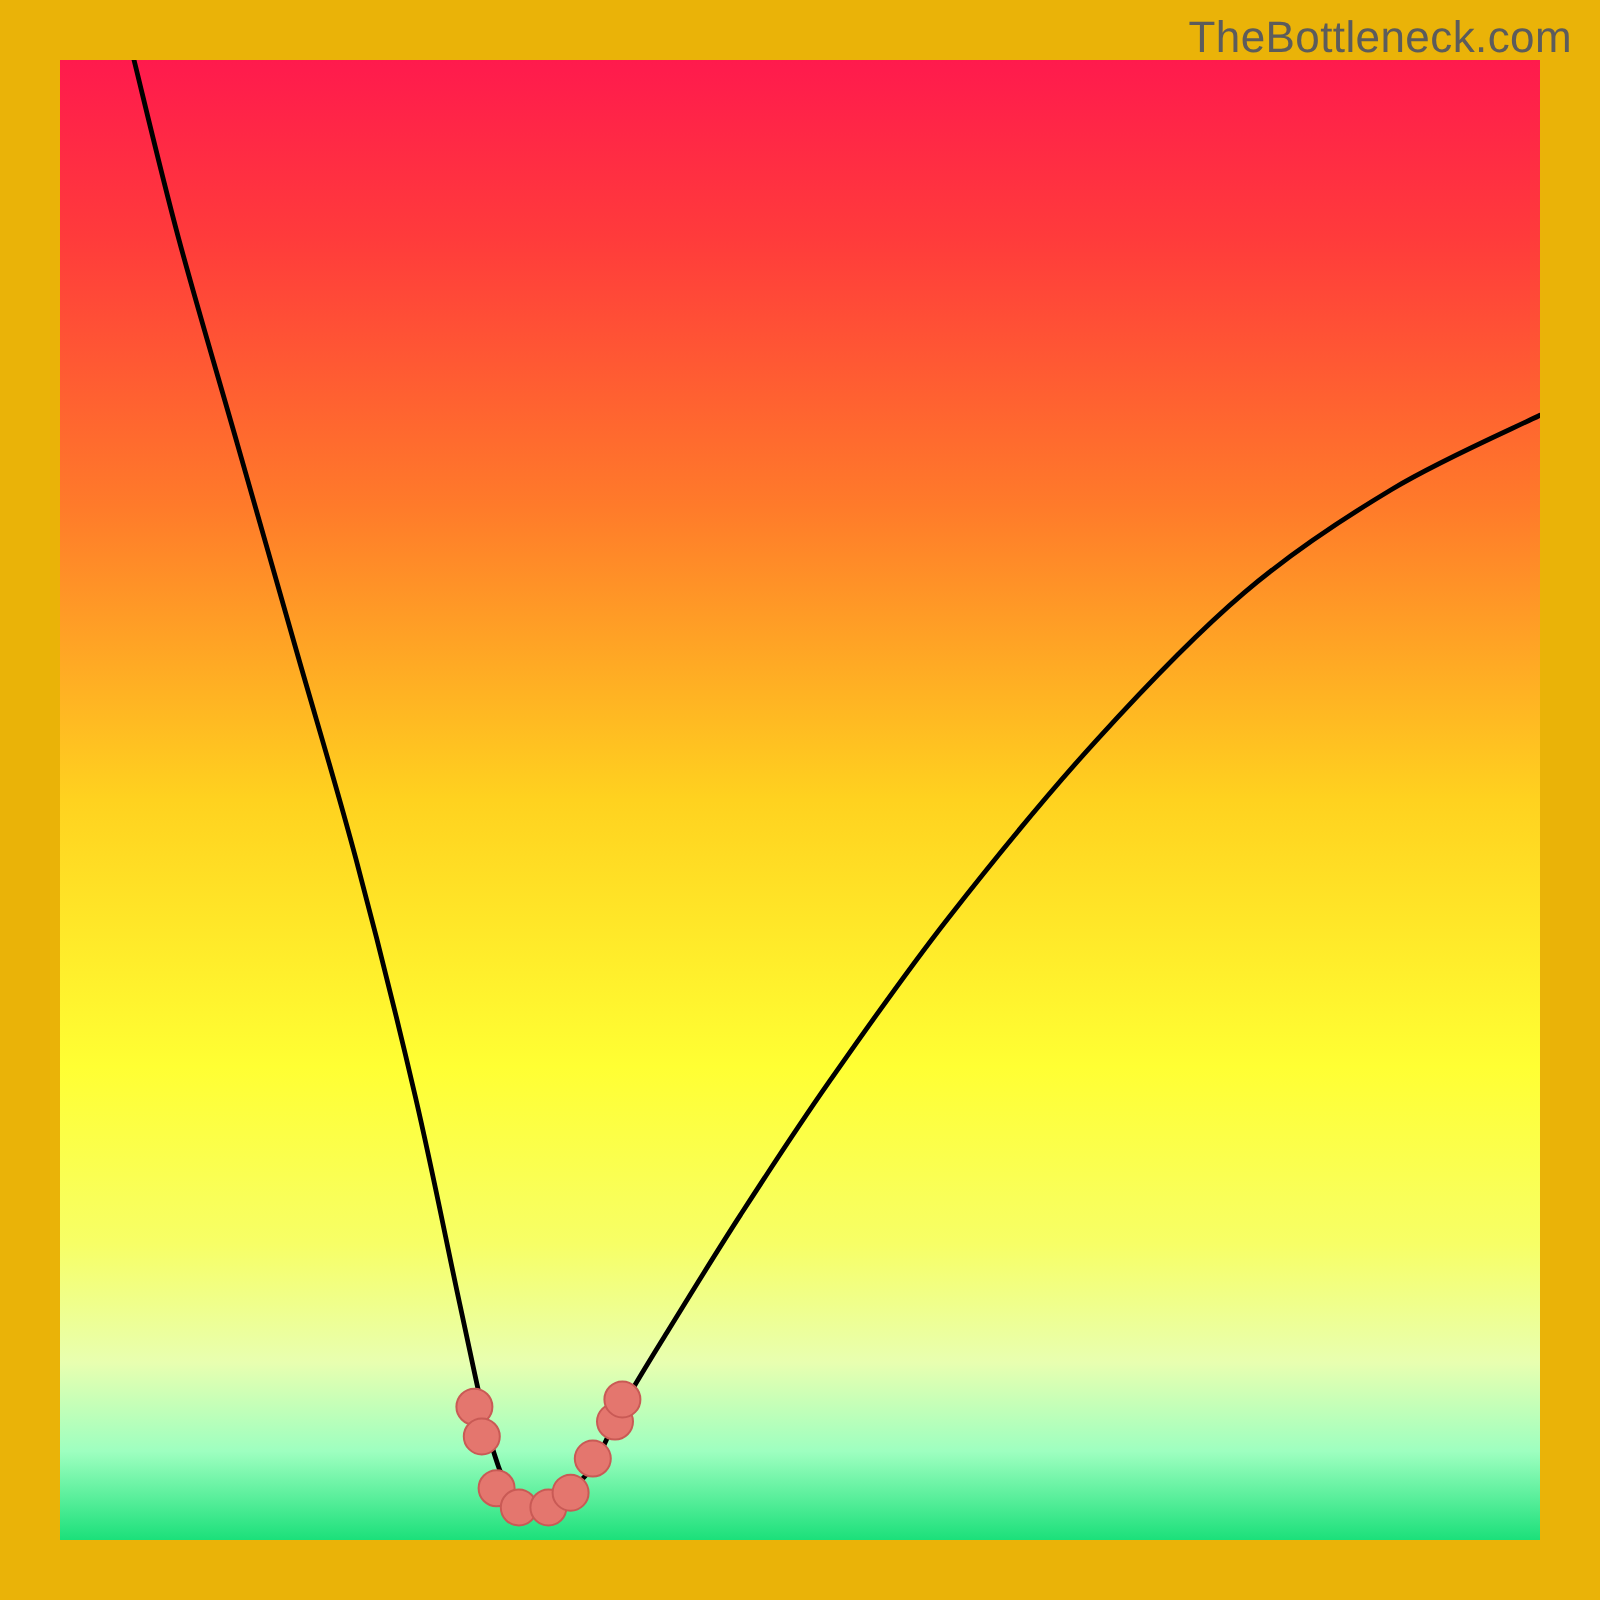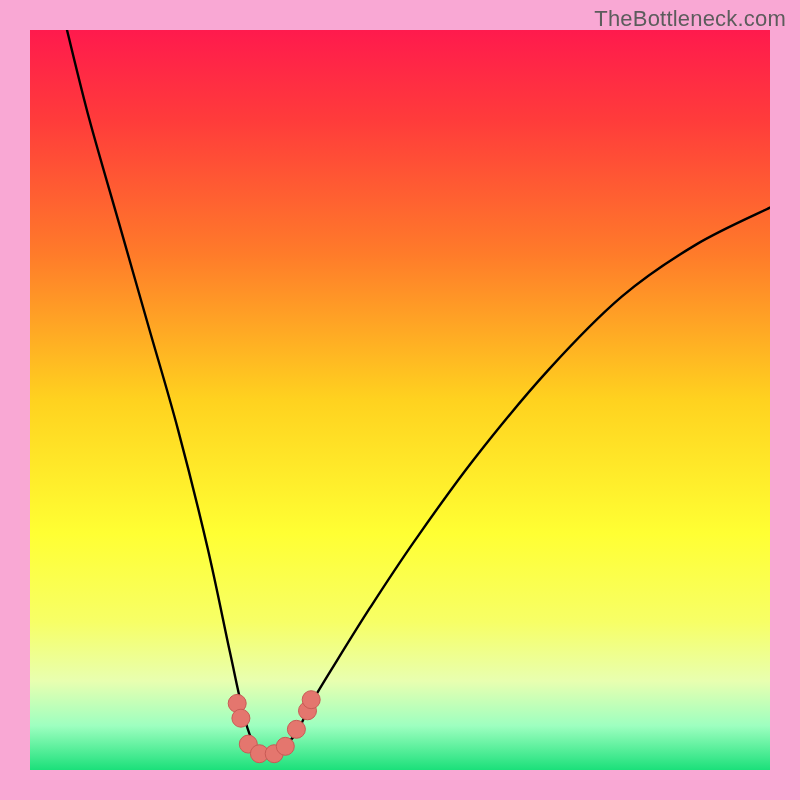--- a/index.html
+++ b/index.html
@@ -9,21 +9,21 @@
     height: 800px;
     background: #000;
     overflow: hidden;
   }
   .frame {
     position: absolute;
     left: 0;
     top: 0;
     width: 800px;
     height: 800px;
-    background: #f9a8d4;
+    background: #eab308;
   }
   .plot {
     position: absolute;
     left: 30px;
     top: 30px;
     width: 740px;
     height: 740px;
     overflow: hidden;
   }
   .gradient {

